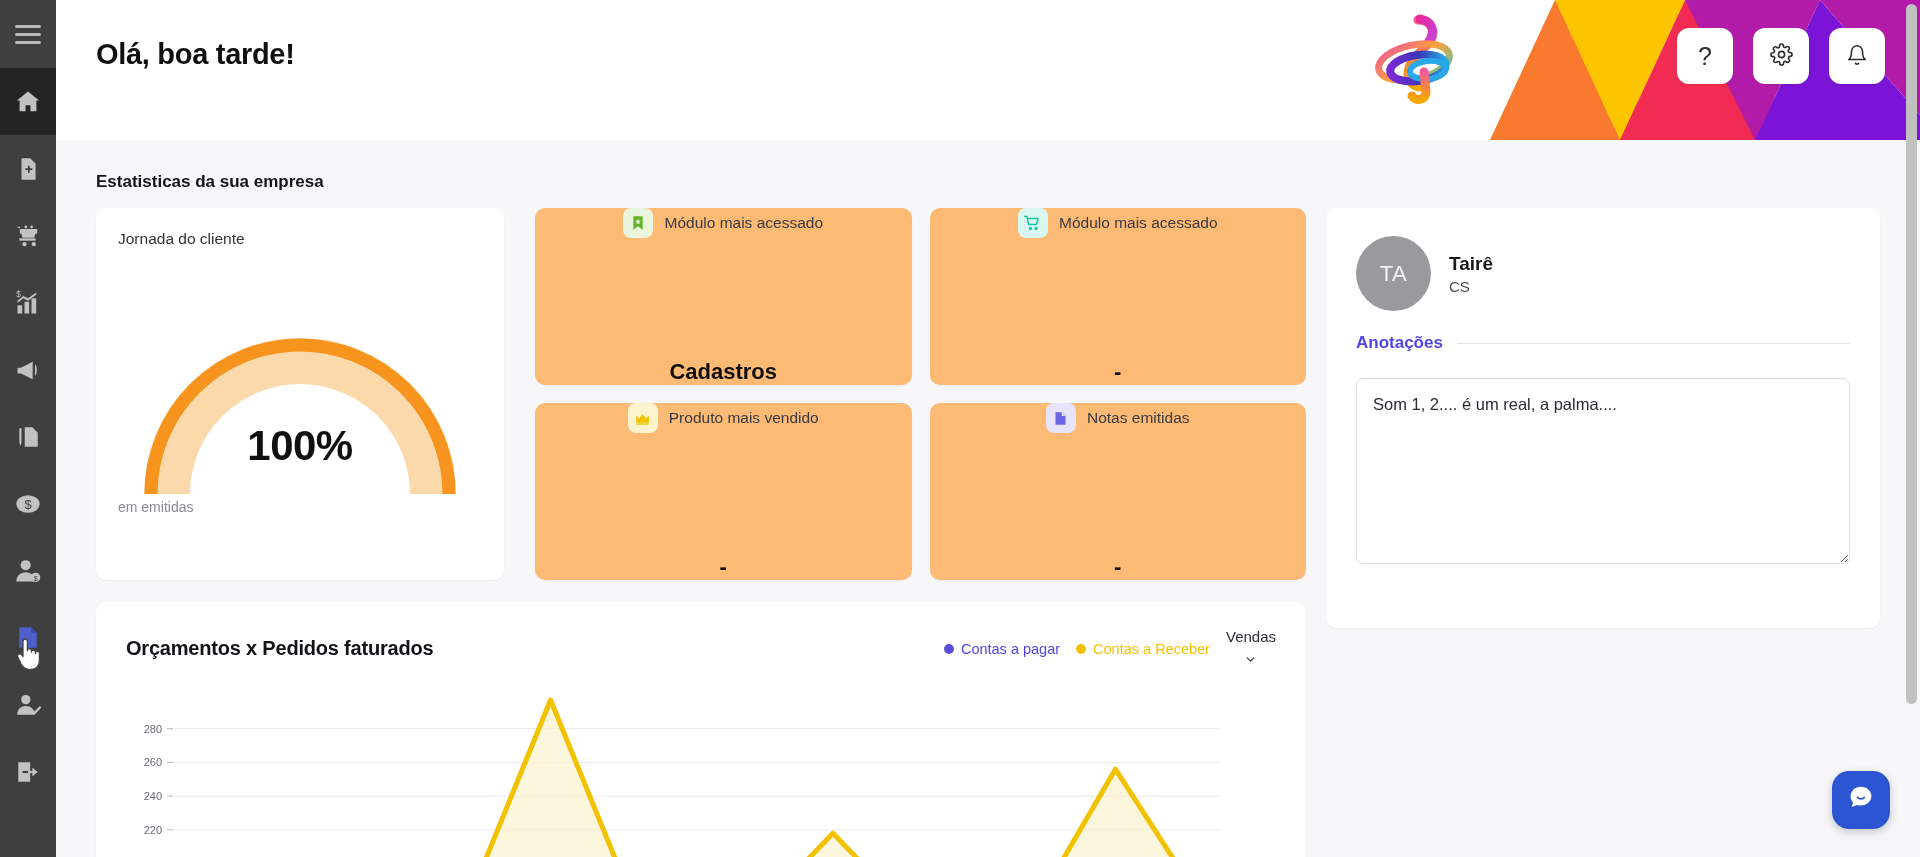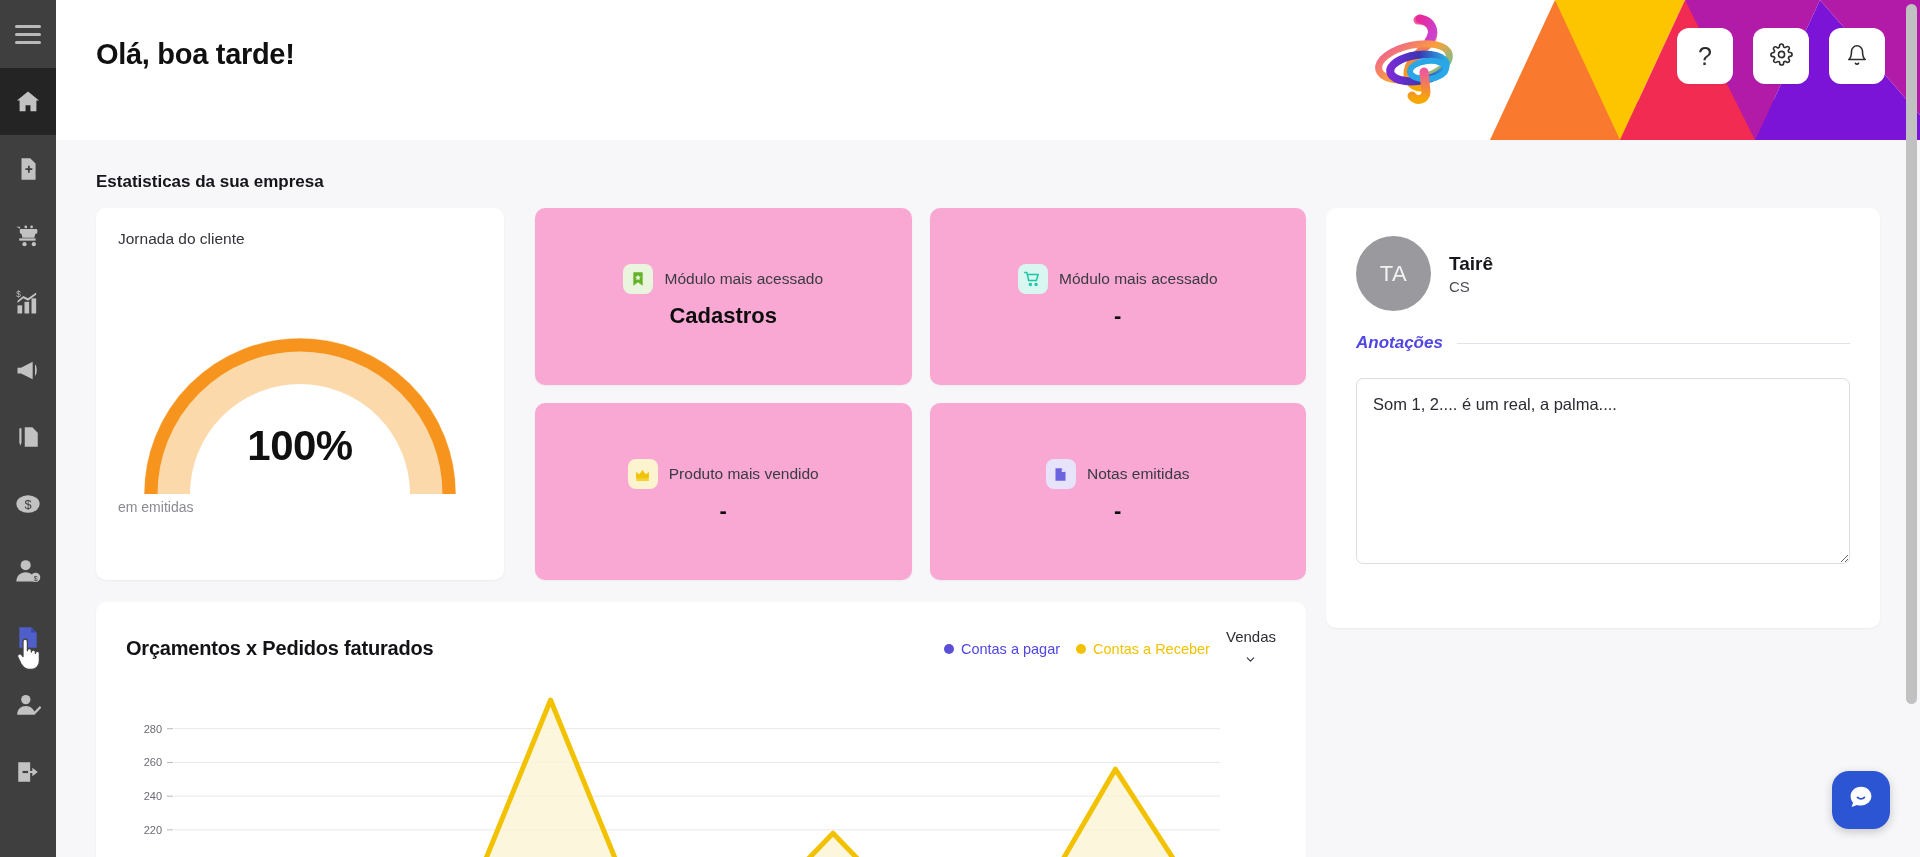--- a/index.html
+++ b/index.html
@@ -80,39 +80,39 @@
   .gauge-wrap { position: relative; height: 250px; display:flex; align-items:flex-end; justify-content:center; }
   .gauge-pct {
     position: absolute; left: 0; right: 0; bottom: 28px; text-align: center;
     font-size: 42px; font-weight: 700; color: #101010; letter-spacing: -0.5px;
   }
   .journey-foot { font-size: 14px; color: #8a8a92; line-height: 1.3; }
 
   
   .mods { flex: 1; display: grid; grid-template-columns: 1fr 1fr; grid-template-rows: 1fr 1fr; gap: 18px; }
   .mod {
-    background: #f9a8d4; border-radius: 10px; box-shadow: 0 1px 2px rgba(16,24,40,.05);
-    display: flex; flex-direction: column; align-items: center; justify-content: center;
+    background: #fdba74; border-radius: 10px; box-shadow: 0 1px 2px rgba(16,24,40,.05);
+    display: flex; flex-direction: column; align-items: center; justify-content: space-between;
     height: 177px; cursor: pointer;
   }
   .mod-head { display: flex; align-items: center; gap: 11px; }
   .mod-ico { width: 30px; height: 30px; border-radius: 8px; display: flex; align-items: center; justify-content: center; }
   .mod-label { font-size: 15.5px; color: #3a3a42; }
   .mod-value { font-size: 22px; font-weight: 700; color: #0d0d0d; margin-top: 9px; }
 
   
   .profile { background: #fff; border-radius: 10px; box-shadow: 0 1px 2px rgba(16,24,40,.05);
              padding: 28px 30px; height: 420px; }
   .prof-head { display: flex; align-items: center; gap: 18px; }
   .avatar { width: 75px; height: 75px; border-radius: 50%; background: #9a9a9e; color: #f2f2f2;
             display:flex; align-items:center; justify-content:center; font-size: 22px; letter-spacing: .5px; }
   .prof-name { font-size: 19px; font-weight: 700; color: #17171c; }
   .prof-role { font-size: 15px; color: #4c4c55; margin-top: 3px; }
   .anot-row { display: flex; align-items: center; gap: 14px; margin-top: 22px; }
-  .anot-label { font-size: 17px; font-weight: 700; color: #4f46e5; white-space: nowrap; font-style: italic; }
+  .anot-label { font-size: 17px; font-weight: 700; color: #4f46e5; white-space: nowrap; }
   .anot-rule { flex: 1; height: 1px; background: #e2e2e8; }
   .notes {
     margin-top: 25px; width: 100%; height: 186px; border: 1px solid #dcdce3; border-radius: 7px;
     padding: 14px 16px; font-family: "Liberation Sans", sans-serif; font-size: 16.5px; color: #2b2b33;
     resize: vertical; outline: none; background: #fff; line-height: 1.4;
   }
 
   
   .chart-card { margin-top: 22px; background: #fff; border-radius: 10px;
                 box-shadow: 0 1px 2px rgba(16,24,40,.05); padding: 26px 30px 0 30px;

